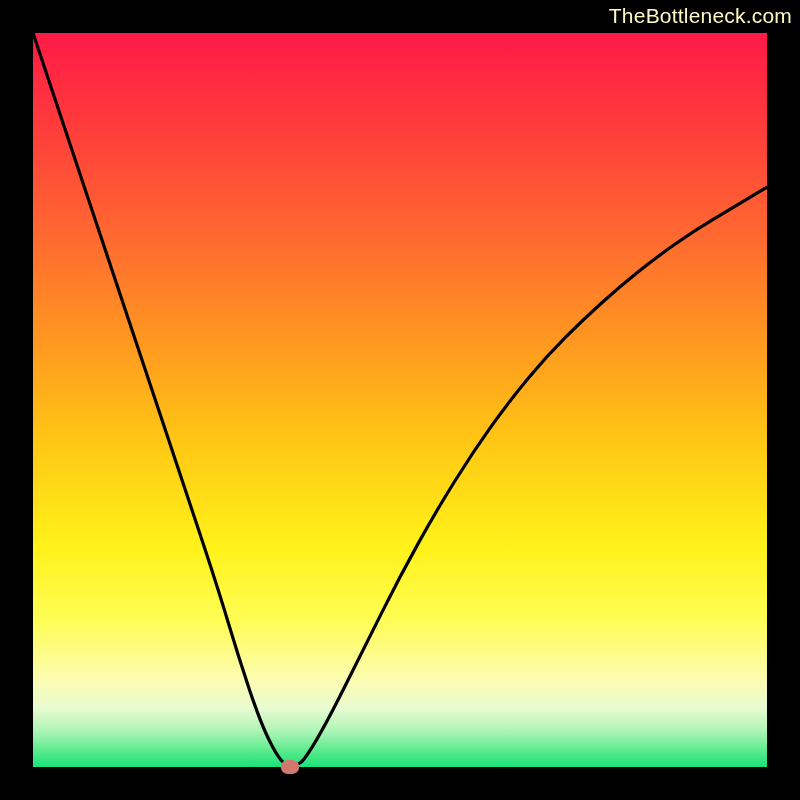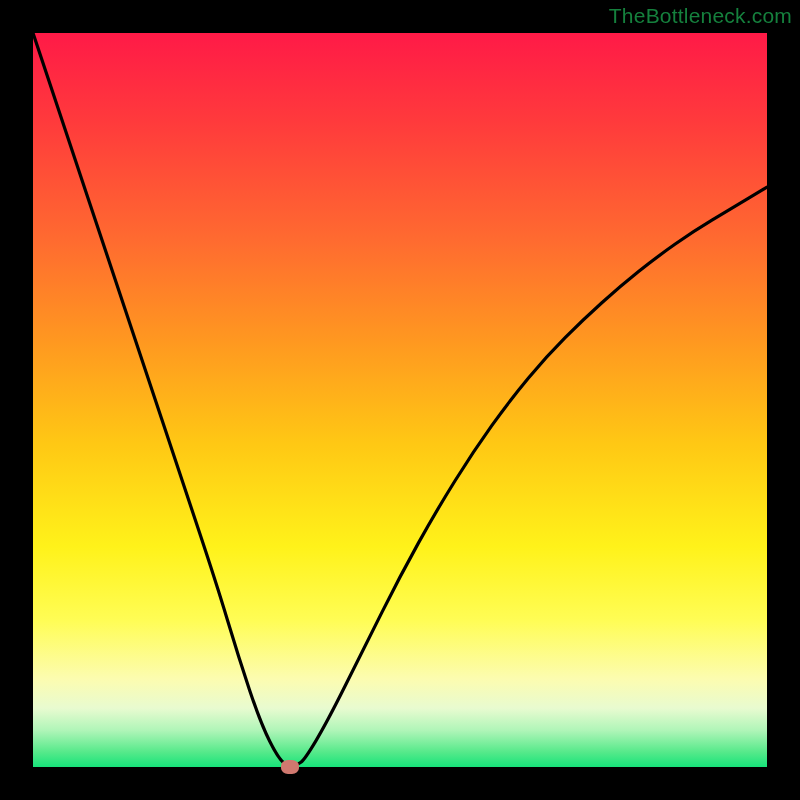--- a/index.html
+++ b/index.html
@@ -53,21 +53,21 @@
     width: 18px;
     height: 14px;
     border-radius: 7px / 6px;
     background: #d0786f;
     transform: translate(-50%, -50%);
   }
   .watermark {
     position: absolute;
     top: 4px;
     right: 8px;
-    color: #15803d;
+    color: #fef9c3;
     font-size: 21px;
     font-weight: 400;
     letter-spacing: 0.2px;
     user-select: none;
   }
 </style>
 </head>
 <body>
 
 <div class="frame">

